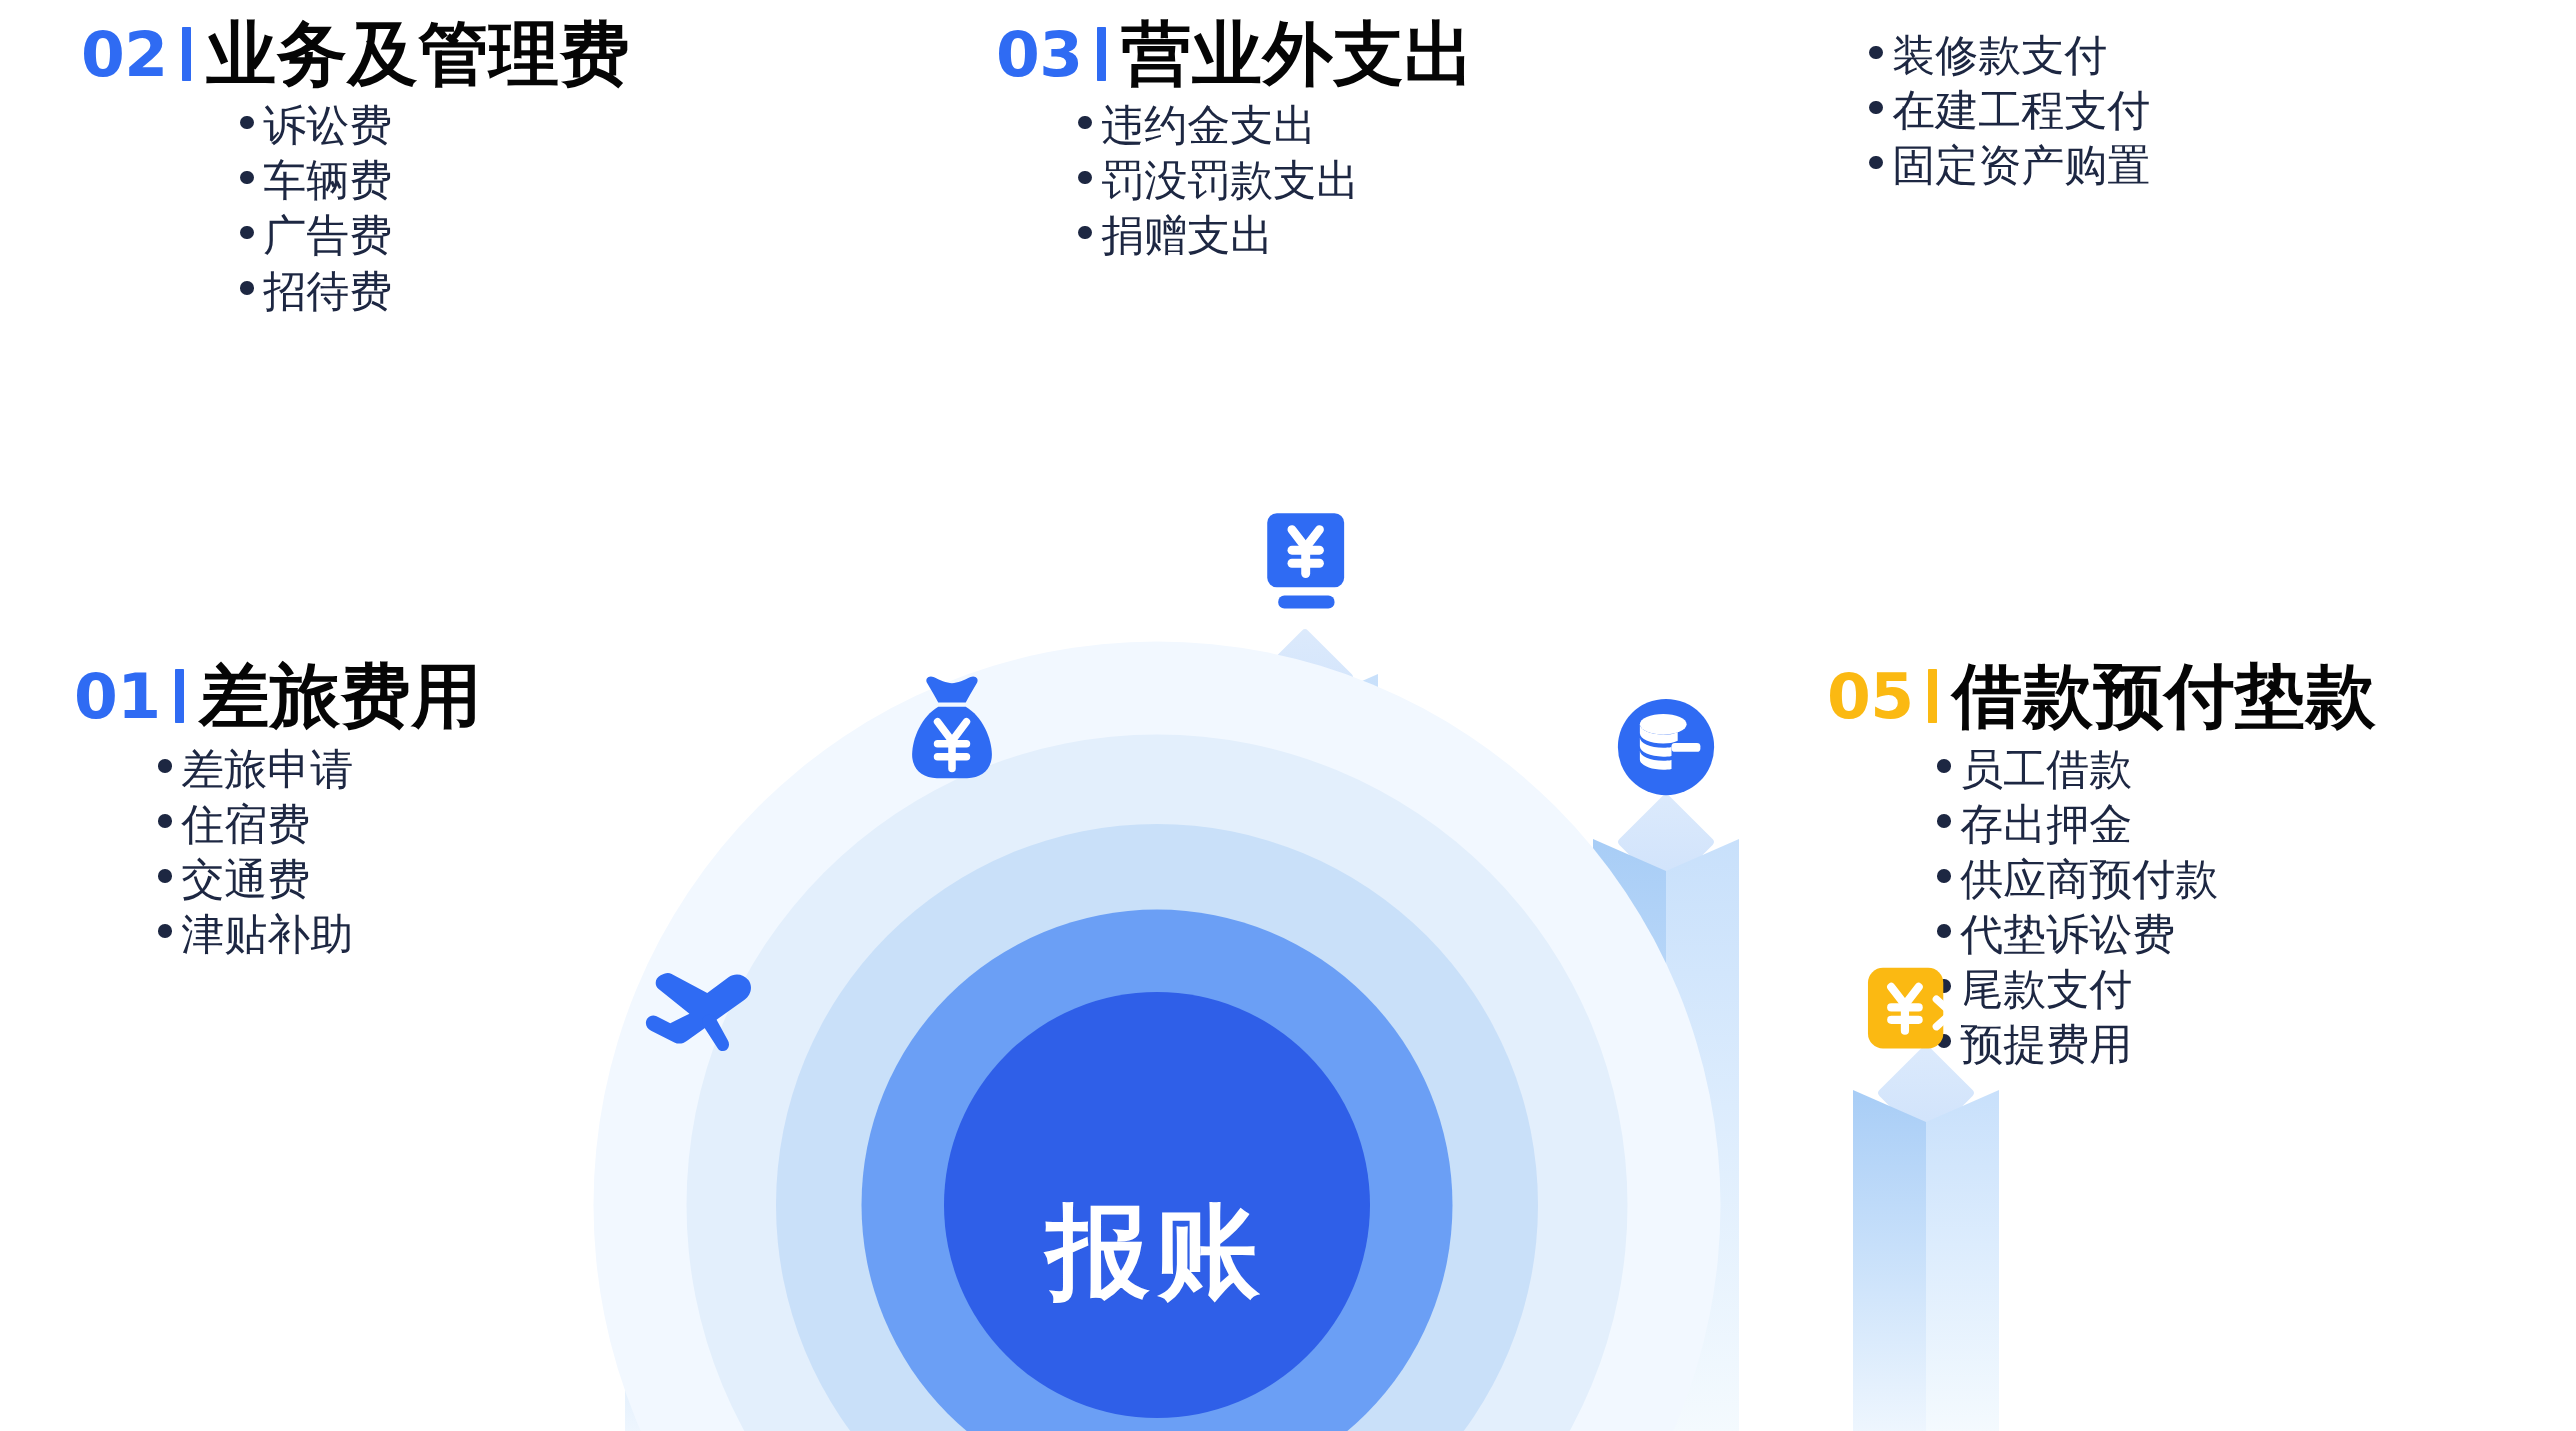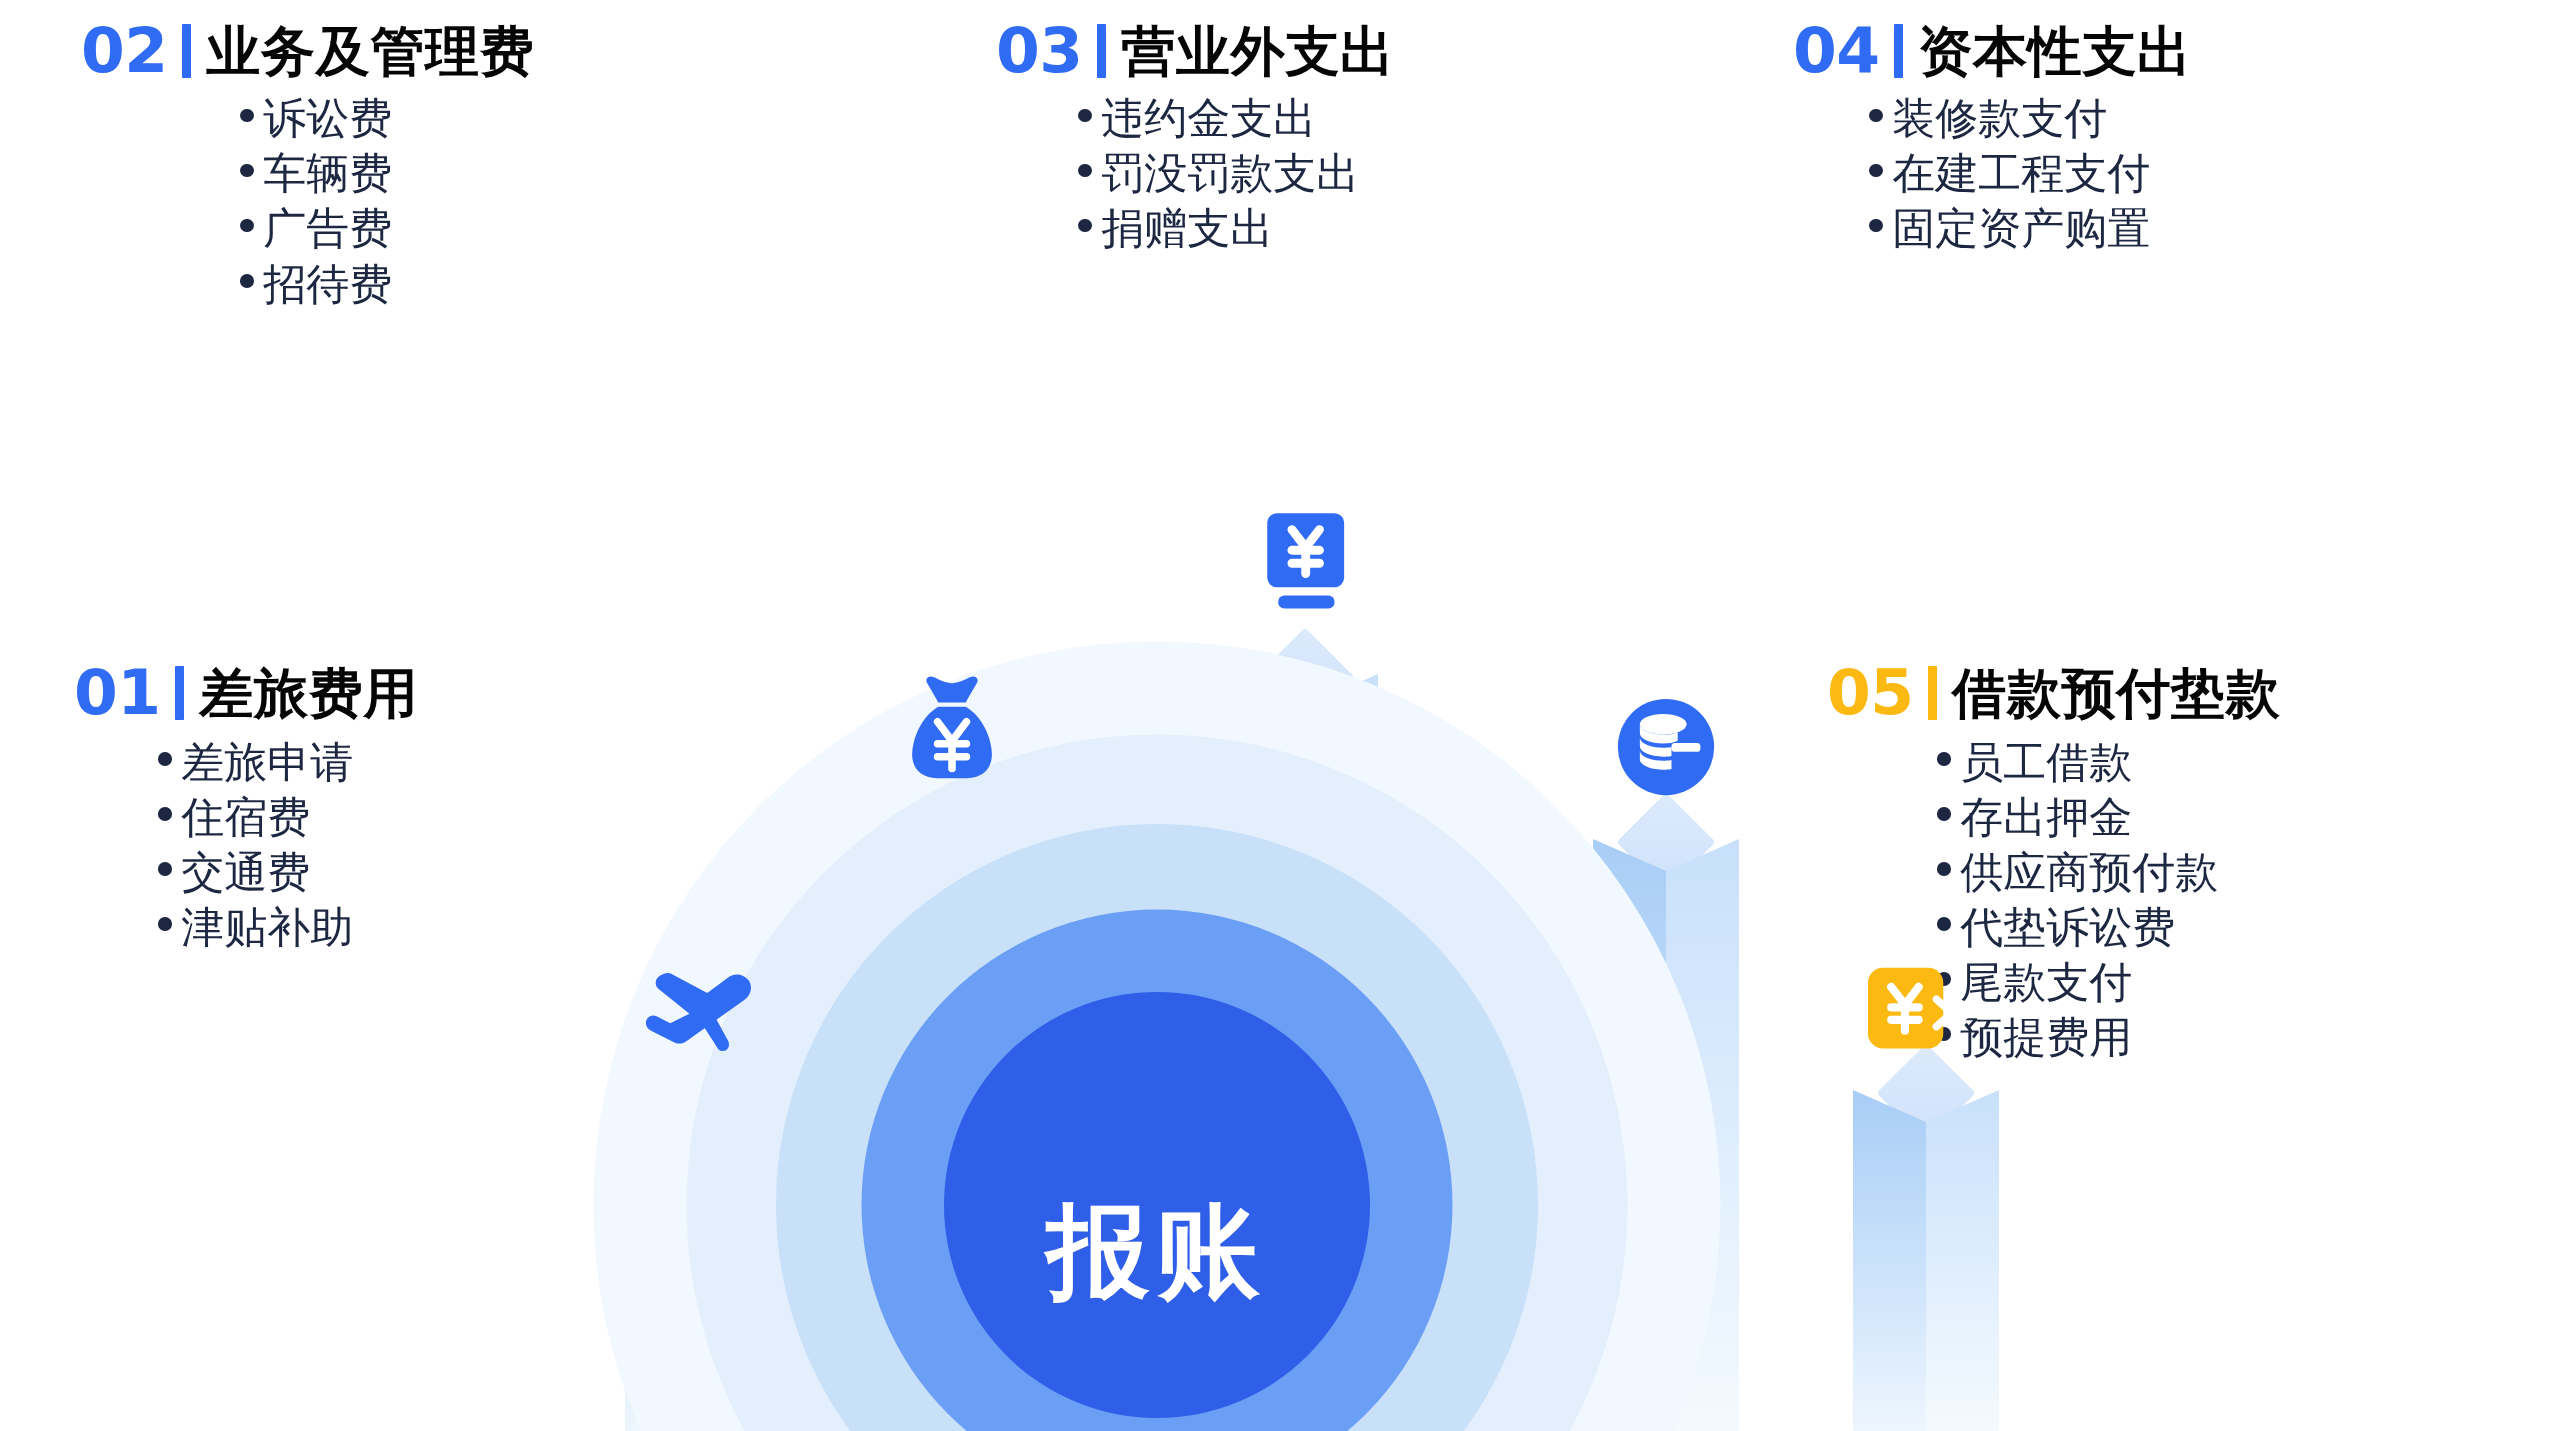--- a/index.html
+++ b/index.html
@@ -96,21 +96,21 @@
   }
   .blk-num.blue{ color:#2f6bf3; }
   .blk-num.yellow{ color:#fbb912; }
   .blk-bar{
     width:9px; height:54px; margin:0 15px;
     border-radius:0.7px;
   }
   .blk-bar.blue{ background:#2f6bf3; }
   .blk-bar.yellow{ background:#fbb912; }
   .blk-title{
-    font-size:54px; font-weight:800; color:#050505; line-height:1;
+    font-size:70px; font-weight:800; color:#050505; line-height:1;
     letter-spacing:0.7px;
   }
   ul.blk-list{ list-style:none; }
   ul.blk-list li{
     display:flex; align-items:baseline;
     font-size:43px; color:#1d2742; font-weight:500;
     line-height:1.12; margin-bottom:6.9px; white-space:nowrap;
   }
   ul.blk-list li .dot{
     flex:0 0 auto;
@@ -311,25 +311,20 @@
         <span>罚没罚款支出</span>
       </li>
     <li>
         <span class="dot"></span>
         <span>捐赠支出</span>
       </li>
   </ul>
 </div>
 
 <div class="block" id="block-04">
-  <div class="blk-head">
-    <span class="blk-num blue">04</span>
-    <span class="blk-bar blue"></span>
-    <span class="blk-title">资本性支出</span>
-  </div>
   <ul class="blk-list">
     <li>
         <span class="dot"></span>
         <span>装修款支付</span>
       </li>
     <li>
         <span class="dot"></span>
         <span>在建工程支付</span>
       </li>
     <li>

